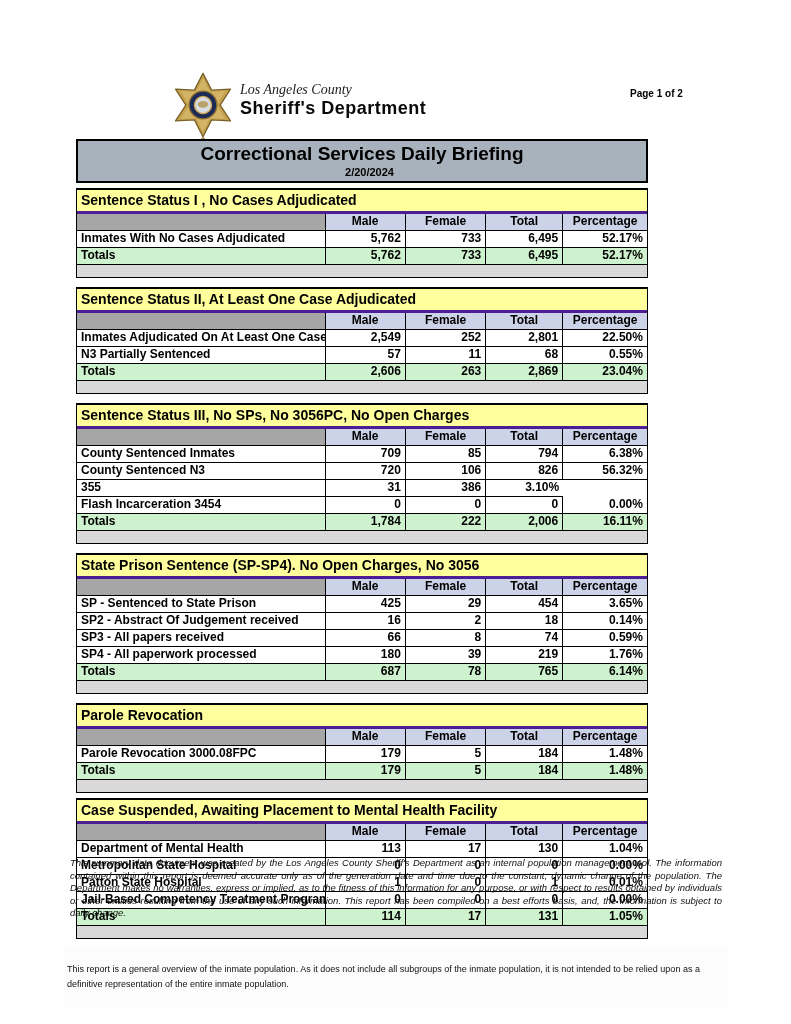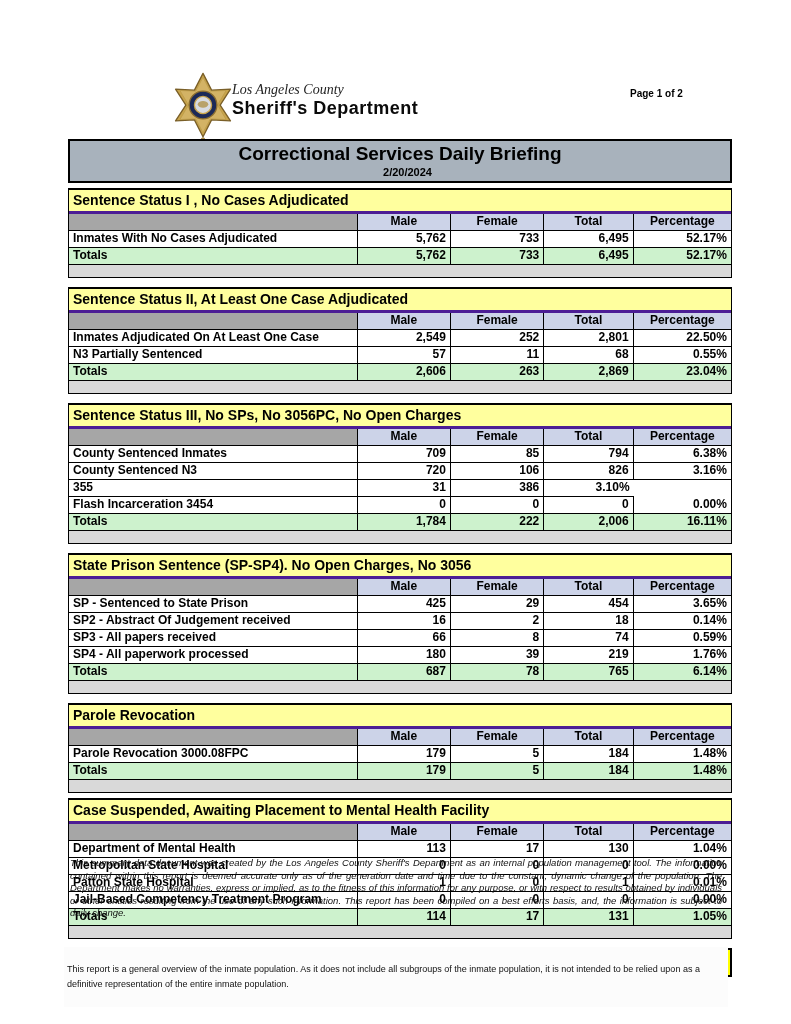--- a/index.html
+++ b/index.html
@@ -8,35 +8,35 @@
     width: 791px; height: 1024px;
     position: relative;
     font-family: "Liberation Sans", "DejaVu Sans", sans-serif;
     color: #000;
     overflow: hidden;
   }
 
   
   .doc-header { position: absolute; top: 72px; left: 168px; right: 0; height: 70px; }
   .badge { position: absolute; left: 2px; top: 0; width: 66px; height: 70px; }
-  .agency { position: absolute; left: 64px; top: 10px; white-space: nowrap; }
+  .agency { position: absolute; left: 72px; top: 10px; white-space: nowrap; }
   .agency-line1 {
     font-family: "Liberation Serif", "DejaVu Serif", serif;
     font-style: italic; font-size: 14px; color: #222;
   }
   .agency-line2 {
     font-size: 18px; font-weight: bold; letter-spacing: 0.5px; color: #0a0a0a;
   }
   .page-label {
     position: absolute; left: 462px; top: 16px;
     font-size: 10px; font-weight: bold;
   }
 
   
-  .report { position: absolute; left: 68px; top: 139px; width: 664px; }
+  .report { position: absolute; left: 76px; top: 139px; width: 572px; }
 
   .title-block {
     border: 2px solid #000; background: #a8b2bc;
     text-align: center; padding: 2px 0 3px 0;
   }
   .title-heading { font-size: 19px; font-weight: bold; }
   .title-date { font-size: 11px; font-weight: bold; margin-top: 1px; padding-left: 15px; }
 
   .section { border: 1px solid #000; border-top: none; margin-top: 0; }
   .section.gap-s { margin-top: 5px; border-top: 2px solid #000; }
@@ -184,21 +184,21 @@
           <div class="num">709</div>
           <div class="num">85</div>
           <div class="num">794</div>
           <div class="num">6.38%</div>
         </div>
         <div class="grid-row">
           <div>County Sentenced N3</div>
           <div class="num">720</div>
           <div class="num">106</div>
           <div class="num">826</div>
-          <div class="num">3.16%</div>
+          <div class="num">56.32%</div>
         </div>
         <div class="grid-row">
           <div class="num">355</div>
           <div class="num">31</div>
           <div class="num">386</div>
           <div class="num">3.10%</div>
         </div>
         <div class="grid-row">
           <div>Flash Incarceration 3454</div>
           <div class="num">0</div>

